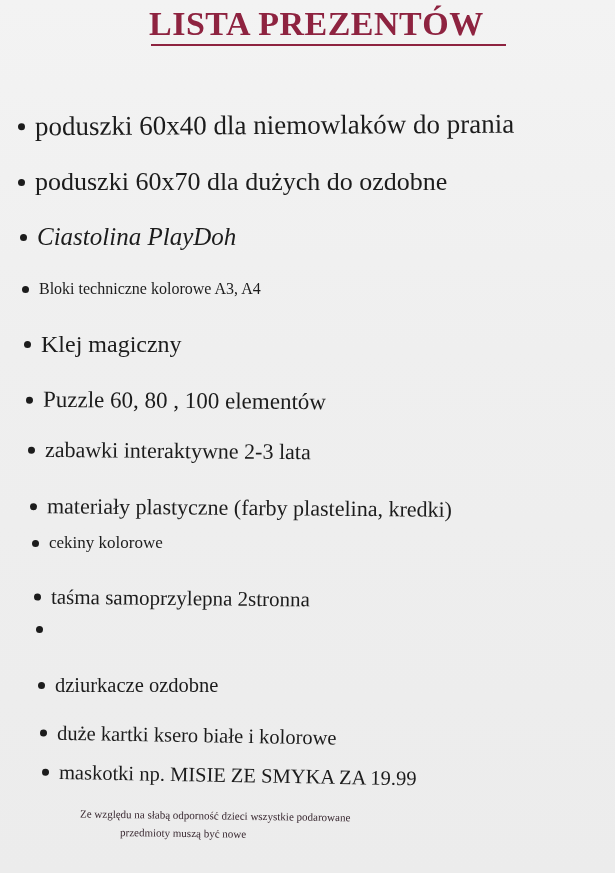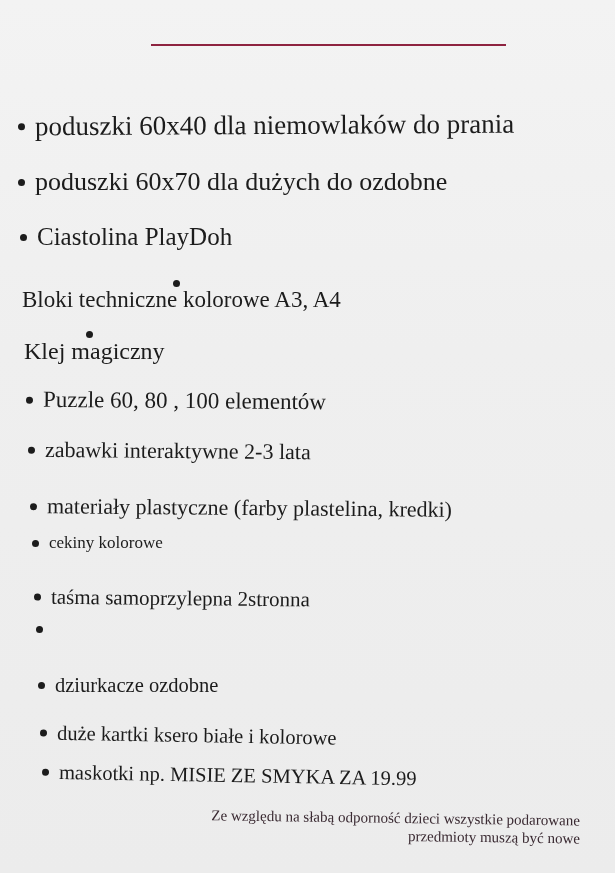--- a/index.html
+++ b/index.html
@@ -64,57 +64,58 @@
       flex: 0 0 auto;
     }
     .item-text {
       display: inline-block;
     }
     .note {
       position: absolute;
       left: 80px;
       top: 808px;
       width: 500px;
-      text-align: right;
-      font-size: 15px;
+      text-align: left;
+      font-size: 11px;
       line-height: 18px;
       color: #3a2a32;
     }
     .note-line {
       display: block;
       white-space: nowrap;
     }
     .note-line-1 { transform: rotate(0.8deg); }
     .note-line-2 { padding-left: 40px; transform: rotate(0.8deg); }
   </style>
 </head>
 <body>
 
 <div class="page">
 
+  <div class="title">LISTA PREZENTÓW</div>
   <div class="title-underline"></div>
 
   <ul class="gift-list">
     <li class="gift-item" style="left:18px; top:110px; font-size:27px; transform:rotate(-0.3deg);">
       <span class="bullet"></span>
       <span class="item-text">poduszki 60x40 dla niemowlaków do prania</span>
     </li>
     <li class="gift-item" style="left:18px; top:167px; font-size:26px;">
       <span class="bullet"></span>
       <span class="item-text">poduszki 60x70 dla dużych do ozdobne</span>
     </li>
-    <li class="gift-item" style="left:20px; top:223px; font-size:25px;">
+    <li class="gift-item" style="left:20px; top:223px; font-size:25px;font-style:italic;">
       <span class="bullet"></span>
       <span class="item-text">Ciastolina PlayDoh</span>
     </li>
-    <li class="gift-item" style="left:22px; top:280px; font-size:23px;flex-direction:column;">
+    <li class="gift-item" style="left:22px; top:280px; font-size:16px;">
       <span class="bullet"></span>
       <span class="item-text">Bloki techniczne kolorowe A3, A4</span>
     </li>
-    <li class="gift-item" style="left:24px; top:331px; font-size:24px;flex-direction:column;">
+    <li class="gift-item" style="left:24px; top:331px; font-size:24px;">
       <span class="bullet"></span>
       <span class="item-text">Klej magiczny</span>
     </li>
     <li class="gift-item" style="left:26px; top:388px; font-size:23px; transform:rotate(0.5deg);">
       <span class="bullet"></span>
       <span class="item-text">Puzzle 60, 80 , 100 elementów</span>
     </li>
     <li class="gift-item" style="left:28px; top:438px; font-size:22px; transform:rotate(0.5deg);">
       <span class="bullet"></span>
       <span class="item-text">zabawki interaktywne 2-3 lata</span>

